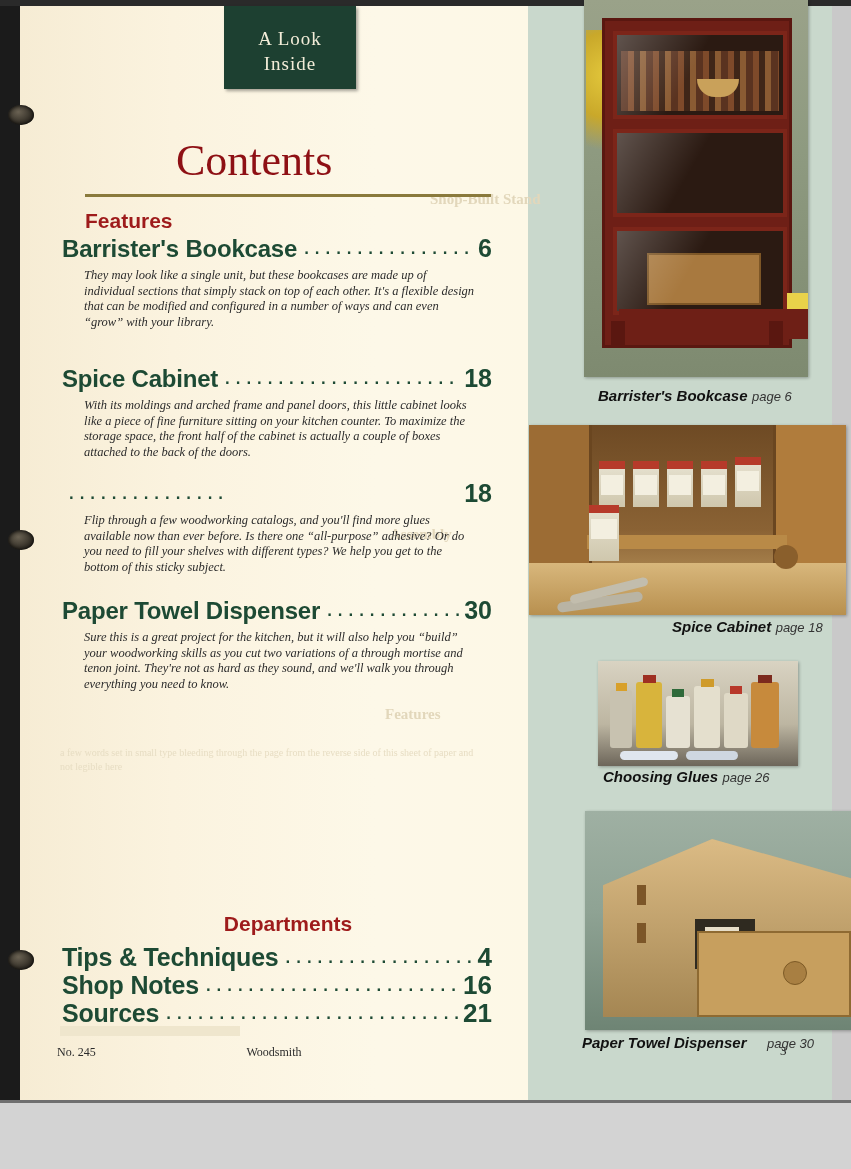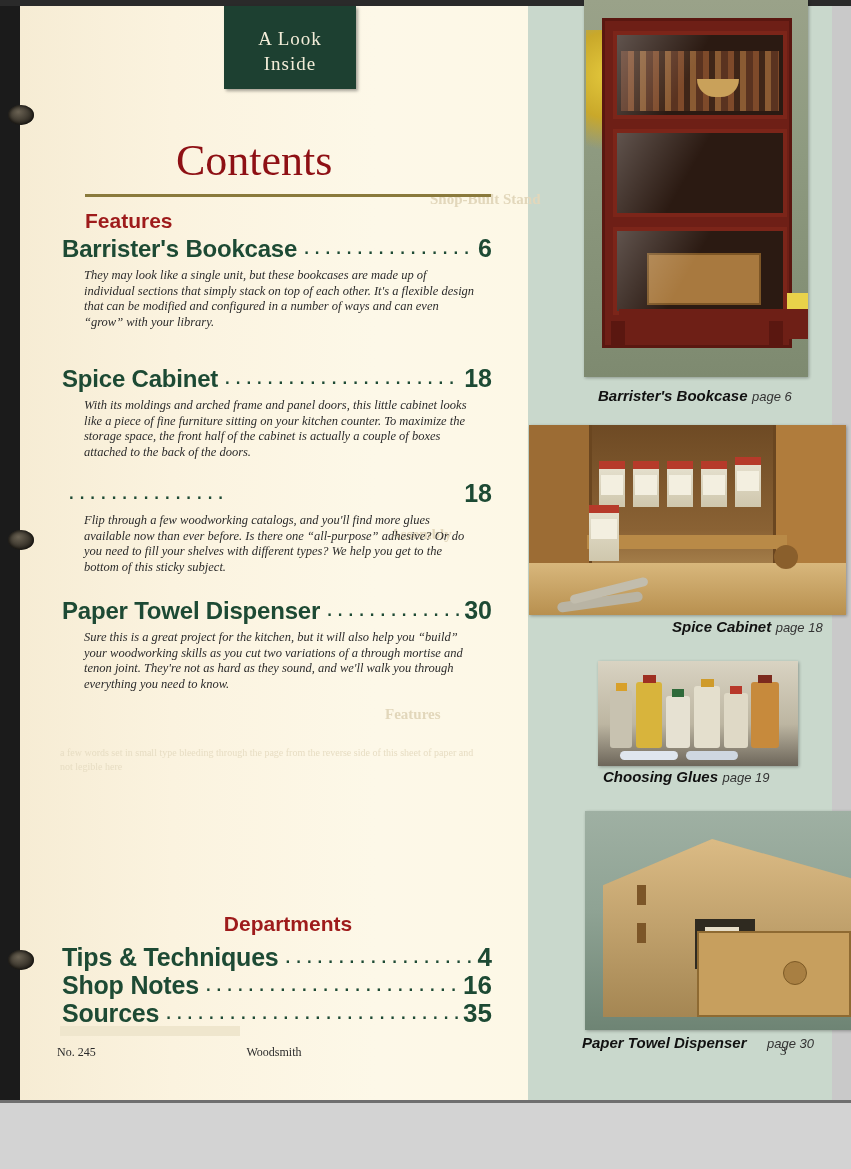--- a/index.html
+++ b/index.html
@@ -216,21 +216,21 @@
       <div class="entry-line">
         <span class="entry-title">Shop Notes</span>
         <span class="entry-dots">.............................</span>
         <span class="entry-page">16</span>
       </div>
     </div>
     <div class="dept" style="top:992px">
       <div class="entry-line">
         <span class="entry-title">Sources</span>
         <span class="entry-dots">..................................</span>
-        <span class="entry-page">35</span>
+        <span class="entry-page">21</span>
       </div>
     </div>
 
     <div class="foot-left">No. 245</div>
     <div class="foot-center">Woodsmith</div>
     <div class="foot-right">3</div>
 
     <div class="photo ph-book">
       <div class="bk-wall"></div>
       <div class="bk-flower"></div>
@@ -317,21 +317,21 @@
           <div class="gl-cap" style="background:#b8382a"></div>
         </div>
       <div class="gl-bottle" style="left:153px;width:28px;height:66px;background:#c78a3c">
           <div class="gl-cap" style="background:#7c2a1e"></div>
         </div>
       <div class="gl-tube" style="left:22px;width:58px;background:#dfe6ee"></div>
       <div class="gl-tube" style="left:88px;width:52px;background:#cfd7e0"></div>
     </div>
     <div class="cap-row" style="left:583px;top:762px">
       <span class="cap-title">Choosing Glues</span>
-      <span class="cap-page">page 19</span>
+      <span class="cap-page">page 26</span>
     </div>
 
     <div class="photo ph-towel">
       <div class="tw-wall"></div>
       <div class="tw-body"></div>
       <div class="tw-shadow"></div>
       <div class="tw-pin" style="left:52px;top:74px"></div>
       <div class="tw-pin" style="left:52px;top:112px"></div>
       <div class="tw-open"></div>
       <div class="tw-roll"></div>

